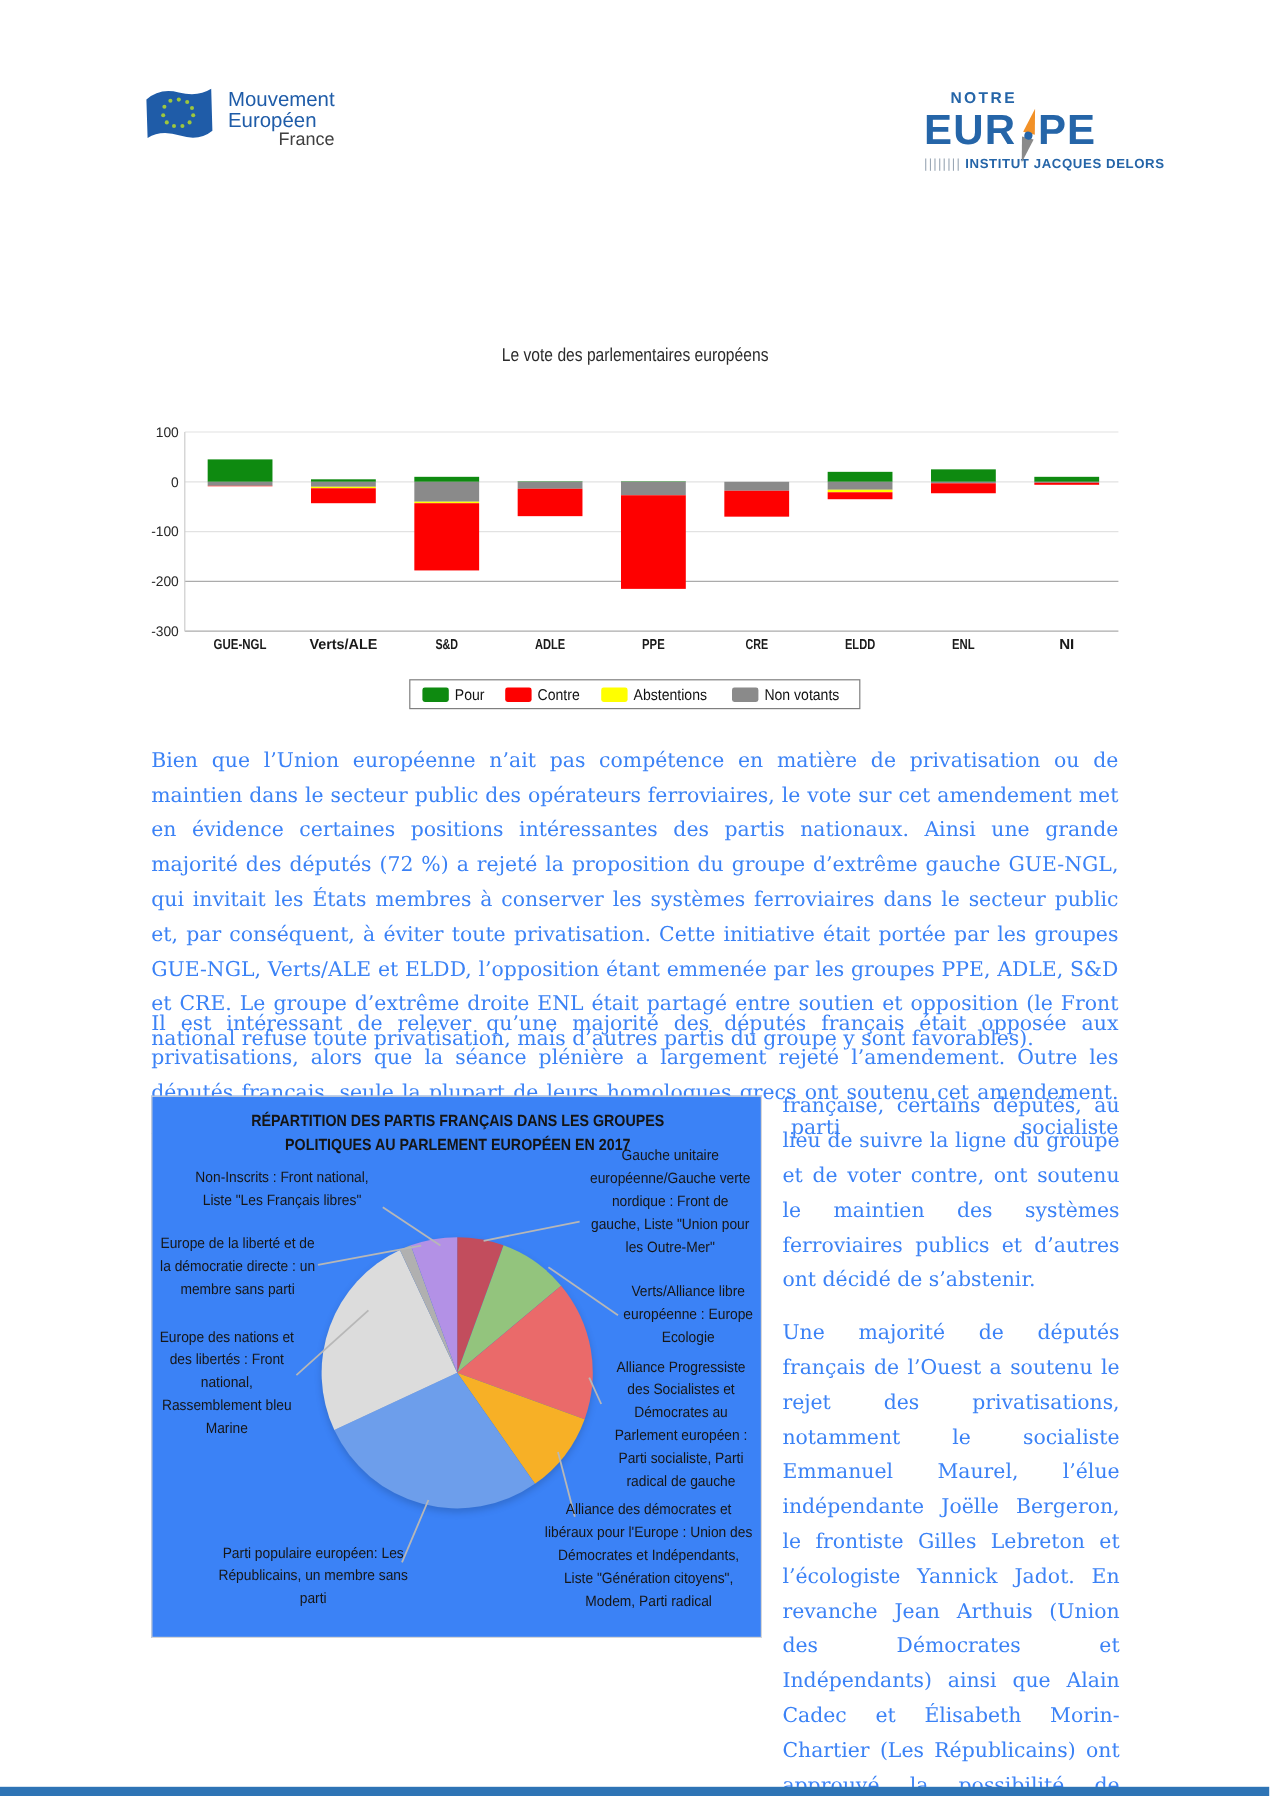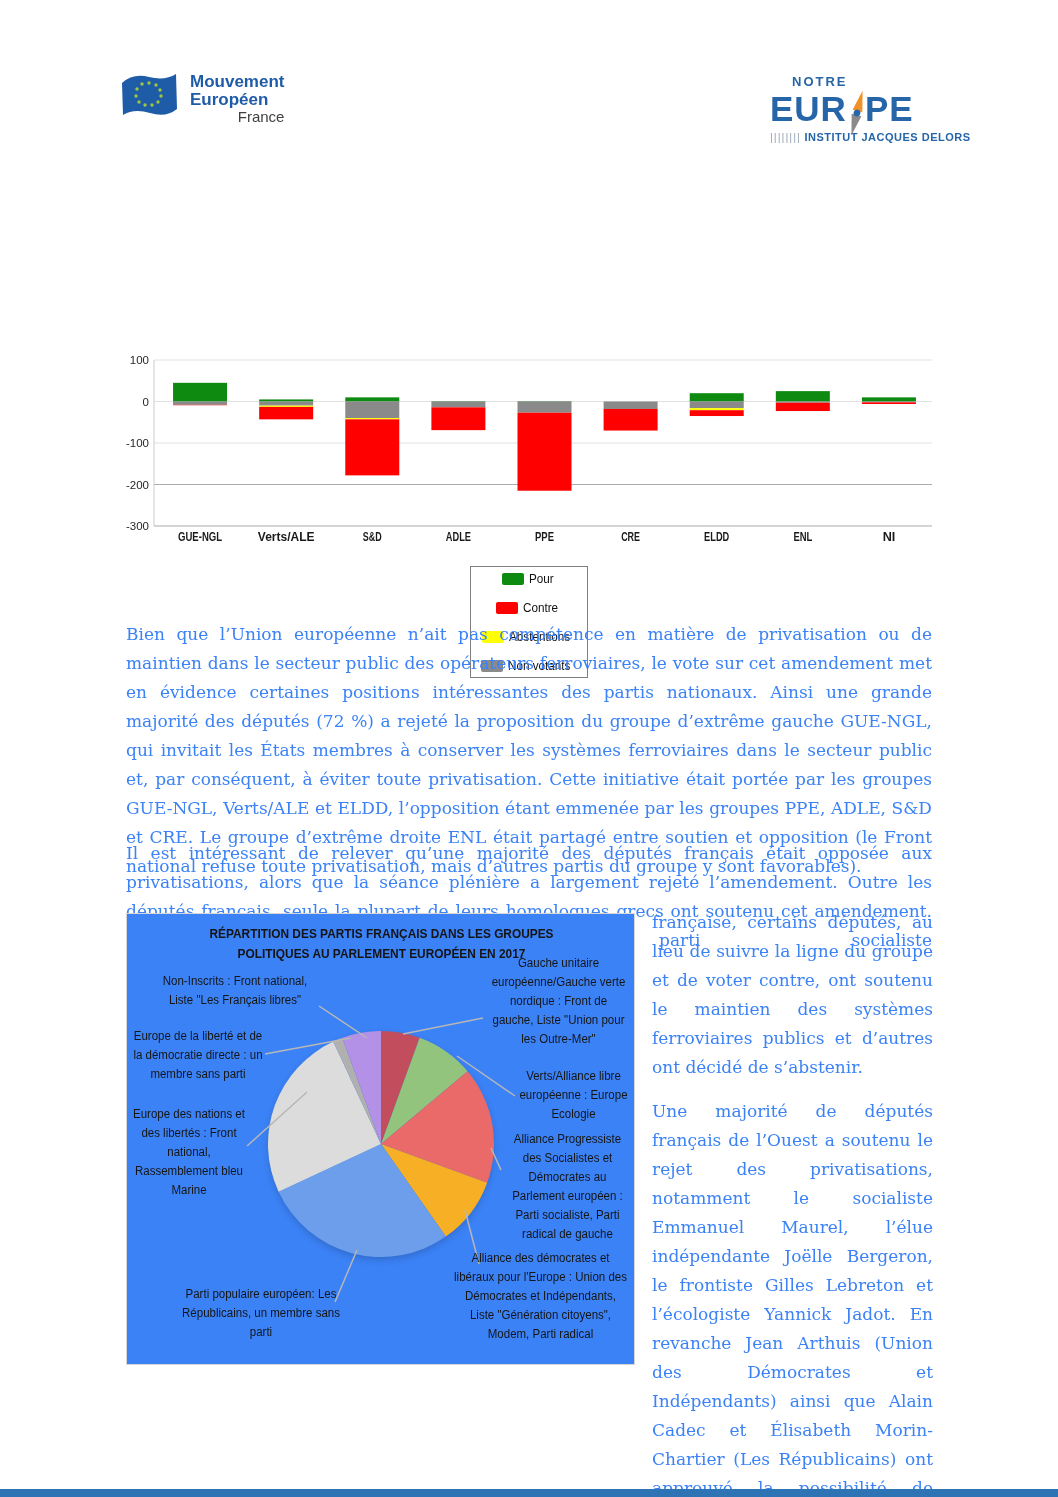--- a/index.html
+++ b/index.html
@@ -2,41 +2,41 @@
 <html><head>
 <meta charset="utf-8">
 <style>
   html,body{margin:0;padding:0;background:#ffffff;}
   .page{position:relative;width:1058px;height:1497px;background:#ffffff;overflow:hidden;
         font-family:"Liberation Sans",sans-serif;color:#1c1c1c;}
 
   
   .logo-left{position:absolute;left:118px;top:68px;display:flex;align-items:center;gap:10px;}
   .logo-left .txt{line-height:1.05;}
-  .logo-left .l1,.logo-left .l2{font-weight:bold;font-size:17px;color:#1f5ca8;}
+  .logo-left .l1,.logo-left .l2{font-weight:normal;font-size:17px;color:#1f5ca8;}
   .logo-left .l3{font-size:15px;color:#404040;text-align:right;}
   .logo-right{position:absolute;left:752px;top:74px;width:200px;text-align:left;margin-left:18px;}
   .logo-right .ne-top{font-size:13px;font-weight:bold;color:#2565a8;letter-spacing:2px;margin-left:22px;}
   .logo-right .ne-mid{font-size:35px;font-weight:bold;color:#2565a8;letter-spacing:1px;display:flex;align-items:center;}
   .logo-right .ne-bot{font-size:11px;font-weight:bold;color:#2565a8;letter-spacing:.5px;margin-top:2px;white-space:nowrap;}
   .logo-right .ticks{color:#9aa7b5;letter-spacing:1px;font-weight:normal;}
   .needle{display:inline-block;position:relative;width:16px;height:30px;overflow:visible;margin:0 1px;}
 
   
   .doc-title{position:absolute;left:129px;top:192px;width:800px;text-align:center;
              font-size:22.5px;font-weight:bold;line-height:34px;color:#111;}
   .doc-title .condensed,.doc-subtitle .condensed{display:inline-block;transform:scaleX(.84);transform-origin:50% 50%;}
   .doc-subtitle{position:absolute;left:129px;top:288px;width:800px;text-align:center;
                 font-size:15.5px;color:#2b2b2b;}
 
   
   .barchart-wrap{position:absolute;left:112px;top:345px;width:836px;height:215px;}
   .chart-legend{position:absolute;left:0;top:566px;width:1058px;display:flex;justify-content:center;}
   .legend-box{display:flex;align-items:center;gap:14px;border:1px solid #7f7f7f;background:#fff;
-              padding:4px 10px;font-size:13px;color:#111;flex-direction:column;}
+              padding:4px 10px;font-size:13px;color:#111;}
   .legend-item{display:flex;align-items:center;gap:5px;}
   .legend-chip{display:inline-block;width:22px;height:12px;border-radius:2px;}
   .legend-label{display:inline-block;transform:scaleX(.9);transform-origin:0 50%;}
 
   
   .para{position:absolute;font-family:"DejaVu Serif",serif;font-size:17px;line-height:29px;
         text-align:justify;color:#3b82f6;}
   .p1{left:126px;top:620px;width:806px;}
   .p2{left:126px;top:839px;width:806px;text-align-last:justify;}
   .colright{left:652px;top:908px;width:281px;}
@@ -107,20 +107,23 @@
         </svg>
       </span>
       <span>PE</span>
     </div>
     <div class="ne-bot">
       <span class="ticks">||||||||</span>
       <span>INSTITUT  JACQUES DELORS</span>
     </div>
   </div>
 
+  <div class="doc-subtitle">
+    <span class="condensed">Le vote des parlementaires européens</span>
+  </div>
 
   <div class="barchart-wrap">
     <svg id="bar-chart-svg" width="836" height="215" viewBox="0 0 836 215">
         <line x1="42" y1="15" x2="820" y2="15" stroke="#e2e2e2" stroke-width="1"></line>
         <text x="37" y="19" text-anchor="end" font-size="11.5" fill="#262626" font-family="Liberation Sans, sans-serif">100</text>
         <line x1="42" y1="56.5" x2="820" y2="56.5" stroke="#e2e2e2" stroke-width="1"></line>
         <text x="37" y="60.5" text-anchor="end" font-size="11.5" fill="#262626" font-family="Liberation Sans, sans-serif">0</text>
         <line x1="42" y1="98" x2="820" y2="98" stroke="#e2e2e2" stroke-width="1"></line>
         <text x="37" y="102" text-anchor="end" font-size="11.5" fill="#262626" font-family="Liberation Sans, sans-serif">-100</text>
         <line x1="42" y1="139.5" x2="820" y2="139.5" stroke="#ababab" stroke-width="1"></line>

